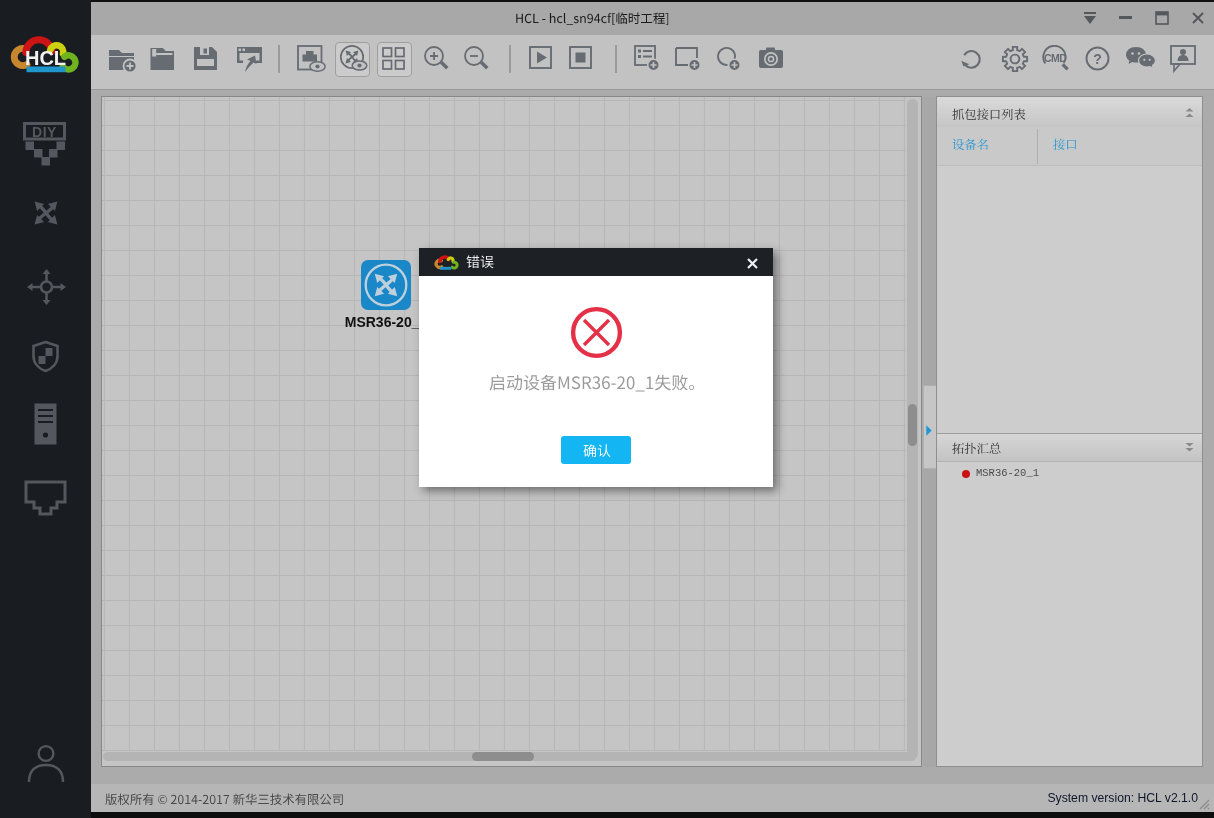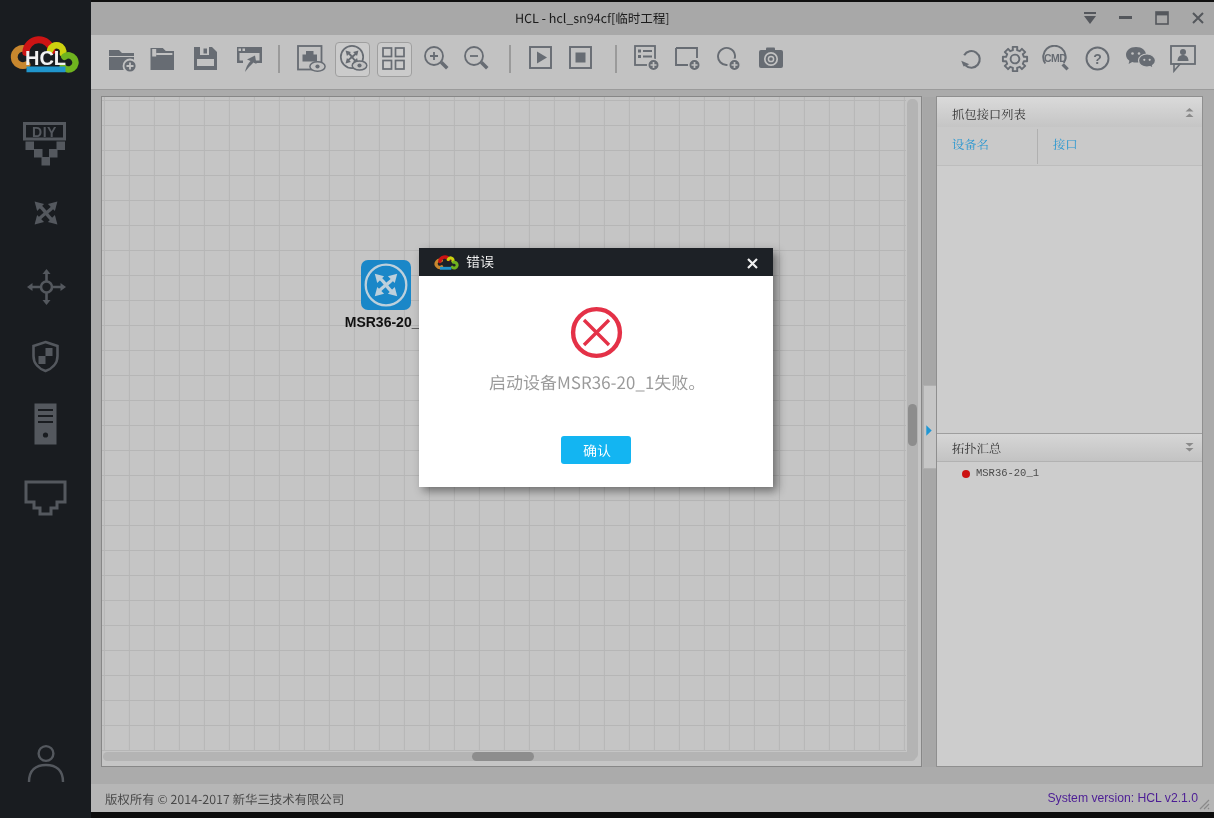--- a/index.html
+++ b/index.html
@@ -216,21 +216,21 @@
   </svg>
 <svg class="abs" style="left:1184px;top:442px" width="11" height="10" viewBox="0 0 11 10">
 <path d="M1.5 1 h8 L5.5 4.4 Z M1.5 6 h8 L5.5 9.4 Z" fill="#8a8a8a"></path>
   </svg>
 <div class="abs" style="left:961.5px;top:469.5px;width:8.5px;height:8.5px;border-radius:50%;background:#cb1111"></div>
 <div class="abs" style="left:976px;top:467px;font-family:'Liberation Mono',monospace;font-size:10.5px;color:#4c4c4c">MSR36-20_1</div>
 <div class="abs" style="left:91px;top:784px;width:1123px;height:28px;background:#b6b6b6"></div>
 <svg style="position:absolute;left:104.0px;top:790px" width="242" height="18" viewBox="0 0 242 18">
     <path transform="translate(1,14)" d="M1.3 -10.2V-5.2C1.3 -3.4 1.2 -1.1 0.4 0.5C0.6 0.6 0.9 0.9 1 1C1.8 -0.2 2 -1.9 2.1 -3.5H3.8V1H4.7V-4.4H2.1L2.2 -5.2V-6.2H5.4V-7H4.4V-10.4H3.5V-7H2.2V-10.2ZM10.6 -5.9C10.3 -4.5 9.8 -3.3 9.2 -2.3C8.6 -3.4 8.2 -4.6 7.9 -5.9ZM6 -9.6V-5.3C6 -3.4 5.9 -1.1 4.9 0.5C5.1 0.6 5.5 0.9 5.7 1.1C6.7 -0.7 6.9 -3.2 6.9 -5.3V-5.9H7.1C7.5 -4.3 8 -2.8 8.7 -1.6C8 -0.8 7.2 -0.1 6.4 0.3C6.6 0.4 6.8 0.8 6.9 1C7.8 0.6 8.5 -0 9.2 -0.8C9.8 -0 10.5 0.6 11.3 1C11.4 0.8 11.7 0.4 11.9 0.3C11.1 -0.1 10.3 -0.7 9.7 -1.5C10.6 -2.8 11.3 -4.5 11.6 -6.7L11 -6.8L10.8 -6.8H6.9V-8.8C8.6 -9 10.4 -9.2 11.8 -9.5L11.2 -10.3C9.9 -10 7.8 -9.7 6 -9.6Z M23 -8.4C22.6 -6.2 21.8 -4.4 20.8 -3C19.9 -4.4 19.3 -6.2 18.9 -8.4ZM17.6 -9.3V-8.4H18.1C18.5 -5.8 19.2 -3.9 20.2 -2.2C19.3 -1.1 18.2 -0.3 16.9 0.2C17.1 0.4 17.4 0.8 17.5 1C18.7 0.4 19.9 -0.4 20.8 -1.5C21.6 -0.5 22.5 0.3 23.7 1.1C23.9 0.8 24.2 0.5 24.4 0.3C23.2 -0.5 22.2 -1.3 21.4 -2.2C22.7 -3.9 23.6 -6.2 24 -9.1L23.4 -9.3L23.2 -9.3ZM15 -10.4V-7.8H13V-6.9H14.8C14.4 -5.2 13.5 -3.2 12.6 -2.2C12.8 -1.9 13.1 -1.5 13.2 -1.3C13.9 -2.2 14.5 -3.7 15 -5.2V1H15.9V-5.3C16.5 -4.6 17.2 -3.7 17.5 -3.2L18 -4.1C17.7 -4.4 16.3 -6 15.9 -6.4V-6.9H17.6V-7.8H15.9V-10.4Z M31.4 -9.2V-5C31.4 -3.3 31.3 -1.1 29.8 0.4C30 0.5 30.4 0.8 30.5 1C32.1 -0.6 32.4 -3.2 32.4 -5V-5.3H34.3V1H35.2V-5.3H36.7V-6.2H32.4V-8.5C33.8 -8.7 35.4 -9 36.4 -9.5L35.8 -10.3C34.8 -9.8 33 -9.4 31.4 -9.2ZM26.9 -4.5V-4.8V-6.5H29.4V-4.5ZM30.3 -10.2C29.3 -9.7 27.5 -9.4 26 -9.2V-4.8C26 -3.2 26 -1.1 25.2 0.4C25.4 0.5 25.8 0.8 25.9 1C26.6 -0.3 26.8 -2.1 26.9 -3.6H30.3V-7.3H26.9V-8.5C28.3 -8.7 29.9 -8.9 30.9 -9.4Z M42 -10.4C41.9 -9.9 41.7 -9.3 41.5 -8.8H38V-7.9H41.1C40.3 -6.3 39.2 -4.8 37.7 -3.8C37.9 -3.6 38.2 -3.3 38.3 -3.1C39.1 -3.6 39.8 -4.3 40.4 -5V1H41.3V-1.5H46.5V-0.2C46.5 0 46.4 0.1 46.2 0.1C46 0.1 45.2 0.1 44.4 0.1C44.5 0.3 44.7 0.7 44.7 1C45.8 1 46.5 1 46.9 0.8C47.3 0.7 47.4 0.4 47.4 -0.2V-6.5H41.4C41.7 -7 41.9 -7.4 42.1 -7.9H48.8V-8.8H42.5C42.7 -9.3 42.8 -9.7 43 -10.2ZM41.3 -3.6H46.5V-2.3H41.3ZM41.3 -4.4V-5.7H46.5V-4.4Z M57.5 0.1C60 0.1 62 -1.7 62 -4.5C62 -7.3 60 -9.1 57.5 -9.1C55.1 -9.1 53.1 -7.3 53.1 -4.5C53.1 -1.7 55.1 0.1 57.5 0.1ZM57.5 -0.4C55.4 -0.4 53.7 -2.1 53.7 -4.5C53.7 -6.9 55.4 -8.5 57.5 -8.5C59.6 -8.5 61.4 -6.9 61.4 -4.5C61.4 -2.1 59.6 -0.4 57.5 -0.4ZM57.6 -1.7C58.5 -1.7 59 -2.1 59.5 -2.5L59.1 -3.1C58.7 -2.8 58.3 -2.5 57.7 -2.5C56.7 -2.5 56 -3.2 56 -4.5C56 -5.6 56.7 -6.3 57.7 -6.3C58.2 -6.3 58.6 -6.1 58.9 -5.8L59.4 -6.3C59 -6.8 58.5 -7.1 57.7 -7.1C56.3 -7.1 55.1 -6.1 55.1 -4.5C55.1 -2.8 56.2 -1.7 57.6 -1.7Z M66 0H71.7V-1H69.2C68.8 -1 68.2 -0.9 67.7 -0.9C69.9 -2.9 71.3 -4.8 71.3 -6.6C71.3 -8.2 70.3 -9.3 68.6 -9.3C67.5 -9.3 66.7 -8.7 66 -7.9L66.6 -7.3C67.1 -7.9 67.8 -8.3 68.5 -8.3C69.6 -8.3 70.2 -7.6 70.2 -6.5C70.2 -5 68.9 -3.2 66 -0.7Z M75.8 0.2C77.5 0.2 78.6 -1.4 78.6 -4.6C78.6 -7.7 77.5 -9.3 75.8 -9.3C74.1 -9.3 73 -7.7 73 -4.6C73 -1.4 74.1 0.2 75.8 0.2ZM75.8 -0.8C74.8 -0.8 74.1 -1.9 74.1 -4.6C74.1 -7.2 74.8 -8.4 75.8 -8.4C76.8 -8.4 77.5 -7.2 77.5 -4.6C77.5 -1.9 76.8 -0.8 75.8 -0.8Z M80.3 0H85.3V-0.9H83.5V-9.1H82.6C82.1 -8.8 81.5 -8.6 80.7 -8.4V-7.7H82.4V-0.9H80.3Z M90.3 0H91.4V-2.5H92.6V-3.4H91.4V-9.1H90.1L86.4 -3.2V-2.5H90.3ZM90.3 -3.4H87.5L89.6 -6.5C89.9 -7 90.1 -7.4 90.3 -7.8H90.4C90.4 -7.4 90.3 -6.6 90.3 -6.2Z M93.6 -3H96.7V-3.9H93.6Z M97.8 0H103.6V-1H101C100.6 -1 100 -0.9 99.6 -0.9C101.7 -2.9 103.1 -4.8 103.1 -6.6C103.1 -8.2 102.1 -9.3 100.5 -9.3C99.3 -9.3 98.5 -8.7 97.8 -7.9L98.5 -7.3C99 -7.9 99.6 -8.3 100.3 -8.3C101.5 -8.3 102 -7.6 102 -6.5C102 -5 100.7 -3.2 97.8 -0.7Z M107.6 0.2C109.4 0.2 110.5 -1.4 110.5 -4.6C110.5 -7.7 109.4 -9.3 107.6 -9.3C105.9 -9.3 104.8 -7.7 104.8 -4.6C104.8 -1.4 105.9 0.2 107.6 0.2ZM107.6 -0.8C106.6 -0.8 105.9 -1.9 105.9 -4.6C105.9 -7.2 106.6 -8.4 107.6 -8.4C108.7 -8.4 109.4 -7.2 109.4 -4.6C109.4 -1.9 108.7 -0.8 107.6 -0.8Z M112.2 0H117.1V-0.9H115.3V-9.1H114.5C114 -8.8 113.4 -8.6 112.6 -8.4V-7.7H114.2V-0.9H112.2Z M120.4 0H121.6C121.7 -3.6 122.1 -5.7 124.2 -8.4V-9.1H118.6V-8.1H123C121.2 -5.6 120.6 -3.4 120.4 0Z M132.1 -2.6C132.4 -2 132.9 -1.2 133.1 -0.6L133.7 -1C133.6 -1.6 133.1 -2.4 132.7 -3ZM129.3 -2.9C129 -2.2 128.6 -1.4 128.1 -0.8C128.3 -0.7 128.6 -0.5 128.8 -0.4C129.3 -1 129.8 -1.9 130 -2.7ZM134.5 -9.2V-5C134.5 -3.3 134.4 -1.2 133.3 0.3C133.5 0.4 133.9 0.7 134 0.9C135.2 -0.7 135.3 -3.2 135.3 -5V-5.4H137.2V0.9H138.1V-5.4H139.5V-6.2H135.3V-8.6C136.6 -8.8 138.1 -9.1 139.1 -9.5L138.3 -10.2C137.5 -9.8 135.9 -9.4 134.5 -9.2ZM130.3 -10.3C130.5 -9.9 130.7 -9.5 130.8 -9.1H128.4V-8.3H133.8V-9.1H131.8C131.6 -9.5 131.3 -10.1 131.1 -10.5ZM132.3 -8.3C132.1 -7.7 131.8 -6.9 131.6 -6.3H128.2V-5.5H130.7V-4.2H128.2V-3.4H130.7V-0.2C130.7 -0.1 130.7 -0.1 130.6 -0.1C130.4 -0 130.1 -0 129.6 -0.1C129.7 0.2 129.9 0.5 129.9 0.7C130.5 0.7 130.9 0.7 131.2 0.6C131.5 0.4 131.6 0.2 131.6 -0.2V-3.4H133.9V-4.2H131.6V-5.5H134V-6.3H132.5C132.7 -6.8 132.9 -7.5 133.2 -8.1ZM129.2 -8.1C129.4 -7.5 129.6 -6.8 129.7 -6.3L130.5 -6.5C130.4 -7 130.2 -7.7 129.9 -8.2Z M146.6 -10.2V-7.8C145.9 -7.5 145.1 -7.3 144.4 -7.1C144.6 -7 144.7 -6.6 144.8 -6.4C145.4 -6.6 146 -6.7 146.6 -6.9V-5.8C146.6 -4.8 146.9 -4.5 148.1 -4.5C148.4 -4.5 150 -4.5 150.3 -4.5C151.3 -4.5 151.6 -4.9 151.7 -6.4C151.4 -6.4 151 -6.6 150.8 -6.7C150.8 -5.6 150.7 -5.3 150.2 -5.3C149.9 -5.3 148.5 -5.3 148.2 -5.3C147.6 -5.3 147.5 -5.4 147.5 -5.8V-7.2C148.9 -7.7 150.3 -8.2 151.3 -8.9L150.6 -9.6C149.9 -9.1 148.7 -8.5 147.5 -8.1V-10.2ZM144 -10.4C143.2 -9.1 141.9 -7.8 140.6 -7C140.8 -6.8 141.1 -6.5 141.3 -6.3C141.8 -6.6 142.3 -7.1 142.8 -7.5V-4.2H143.7V-8.5C144.2 -9 144.6 -9.6 144.9 -10.1ZM140.7 -2.8V-1.8H145.7V1H146.7V-1.8H151.8V-2.8H146.7V-4.2H145.7V-2.8Z M153.9 -9.2V-8.3H163.3V-9.2ZM154.7 -5.2V-4.2H162.3V-5.2ZM153.2 -0.9V0.1H164V-0.9Z M172.4 -10.4V-8.5H169.5V-7.6H172.4V-5.7H169.7V-4.9H170.2L170.1 -4.9C170.6 -3.5 171.3 -2.4 172.2 -1.4C171.2 -0.7 170 -0.2 168.8 0.1C169 0.3 169.2 0.7 169.3 1C170.6 0.6 171.8 0 172.8 -0.8C173.8 0 174.9 0.6 176.2 1C176.3 0.8 176.6 0.4 176.8 0.2C175.5 -0.1 174.5 -0.7 173.6 -1.4C174.7 -2.4 175.6 -3.8 176.1 -5.5L175.5 -5.8L175.3 -5.7H173.3V-7.6H176.3V-8.5H173.3V-10.4ZM171 -4.9H174.9C174.4 -3.7 173.7 -2.8 172.9 -2C172.1 -2.8 171.5 -3.8 171 -4.9ZM167 -10.4V-7.9H165.4V-7H167V-4.3C166.4 -4.1 165.8 -4 165.3 -3.9L165.5 -3L167 -3.4V-0.1C167 0 167 0.1 166.8 0.1C166.6 0.1 166.1 0.1 165.5 0.1C165.6 0.3 165.8 0.7 165.8 1C166.6 1 167.2 0.9 167.5 0.8C167.8 0.6 167.9 0.4 167.9 -0.1V-3.7L169.4 -4.1L169.3 -5L167.9 -4.6V-7H169.3V-7.9H167.9V-10.4Z M184.7 -9.6C185.5 -9.1 186.5 -8.3 187 -7.8L187.7 -8.4C187.2 -8.9 186.2 -9.7 185.4 -10.2ZM182.9 -10.4V-7.3H178V-6.4H182.7C181.6 -4.3 179.6 -2.2 177.6 -1.2C177.9 -1.1 178.2 -0.7 178.4 -0.4C180 -1.4 181.7 -3.1 182.9 -5V1H183.9V-5.4C185.2 -3.5 186.9 -1.6 188.4 -0.5C188.6 -0.8 188.9 -1.2 189.1 -1.4C187.5 -2.4 185.5 -4.4 184.3 -6.4H188.7V-7.3H183.9V-10.4Z M194.5 -10.4C194.3 -9.9 194.1 -9.3 193.9 -8.8H190.4V-7.9H193.5C192.7 -6.3 191.6 -4.8 190.1 -3.8C190.3 -3.6 190.6 -3.3 190.7 -3.1C191.5 -3.6 192.2 -4.3 192.8 -5V1H193.7V-1.5H198.9V-0.2C198.9 0 198.8 0.1 198.6 0.1C198.4 0.1 197.6 0.1 196.8 0.1C196.9 0.3 197.1 0.7 197.1 1C198.2 1 198.9 1 199.3 0.8C199.7 0.7 199.8 0.4 199.8 -0.2V-6.5H193.8C194.1 -7 194.3 -7.4 194.5 -7.9H201.3V-8.8H194.9C195.1 -9.3 195.3 -9.7 195.4 -10.2ZM193.7 -3.6H198.9V-2.3H193.7ZM193.7 -4.4V-5.7H198.9V-4.4Z M203.1 -9.9V1H204V-9.1H205.8C205.5 -8.2 205.2 -7.1 204.8 -6.3C205.7 -5.3 205.9 -4.4 205.9 -3.7C205.9 -3.3 205.8 -3 205.7 -2.9C205.5 -2.8 205.4 -2.8 205.3 -2.8C205.1 -2.7 204.8 -2.8 204.5 -2.8C204.7 -2.5 204.8 -2.2 204.8 -1.9C205 -1.9 205.4 -1.9 205.6 -2C205.9 -2 206.1 -2.1 206.2 -2.2C206.6 -2.5 206.7 -3 206.7 -3.6C206.7 -4.4 206.5 -5.3 205.6 -6.4C206.1 -7.4 206.5 -8.6 206.9 -9.6L206.3 -9.9L206.1 -9.9ZM212.1 -6.8V-5.2H208.4V-6.8ZM212.1 -7.6H208.4V-9.1H212.1ZM207.5 1C207.7 0.8 208.1 0.7 210.6 0C210.6 -0.2 210.6 -0.6 210.6 -0.8L208.4 -0.3V-4.4H209.6C210.2 -1.9 211.4 -0 213.3 0.9C213.5 0.6 213.8 0.3 214 0.1C213 -0.3 212.2 -1 211.6 -1.9C212.3 -2.3 213.1 -2.8 213.7 -3.4L213.1 -4C212.6 -3.6 211.8 -3 211.2 -2.6C210.8 -3.1 210.6 -3.7 210.4 -4.4H213V-9.9H207.5V-0.7C207.5 -0.1 207.2 0.1 207 0.2C207.2 0.4 207.4 0.8 207.5 1Z M218.4 -10.1C217.7 -8.2 216.4 -6.4 215 -5.3C215.3 -5.2 215.7 -4.8 215.9 -4.6C217.3 -5.9 218.6 -7.8 219.4 -9.8ZM222.7 -10.2 221.7 -9.8C222.7 -7.9 224.3 -5.8 225.6 -4.6C225.8 -4.9 226.1 -5.2 226.4 -5.4C225.1 -6.5 223.5 -8.4 222.7 -10.2ZM216.4 0.2C216.9 0 217.5 -0 224.1 -0.5C224.4 0 224.7 0.5 224.9 0.9L225.8 0.4C225.2 -0.7 223.9 -2.5 222.9 -3.8L222 -3.4C222.5 -2.8 223 -2.1 223.5 -1.4L217.7 -1C218.9 -2.5 220.2 -4.3 221.2 -6.2L220.2 -6.6C219.2 -4.6 217.7 -2.4 217.2 -1.8C216.7 -1.3 216.4 -0.9 216 -0.8C216.2 -0.5 216.4 -0 216.4 0.2Z M228 -7.4V-6.6H235.5V-7.4ZM227.9 -9.6V-8.7H236.9V-0.4C236.9 -0.2 236.8 -0.1 236.6 -0.1C236.3 -0.1 235.5 -0.1 234.6 -0.1C234.7 0.2 234.9 0.6 234.9 0.9C236 0.9 236.8 0.9 237.2 0.7C237.7 0.6 237.8 0.2 237.8 -0.4V-9.6ZM229.7 -4.4H233.7V-2.1H229.7ZM228.8 -5.3V-0.4H229.7V-1.3H234.6V-5.3Z" fill="#4a4a4a"></path>
   </svg>
-<div class="abs" style="right:16px;top:791px;font-size:12.2px;color:#4c1d95">System version: HCL v2.1.0</div>
+<div class="abs" style="right:16px;top:791px;font-size:12.2px;color:#0f172a">System version: HCL v2.1.0</div>
 <svg class="abs" style="left:1199px;top:799px" width="11" height="11" viewBox="0 0 11 11">
 <path d="M10 1 L1 10 M10 5 L5 10 M10 9 L9 10" stroke="#8a8a8a" stroke-width="1.2" fill="none"></path>
   </svg>
 <div class="abs" style="left:0;top:812px;width:1214px;height:6px;background:#0d0d0d"></div>
 <div class="abs" style="left:0;top:0;width:91px;height:818px;background:#191c20"></div>
 <svg class="abs" style="left:9px;top:33px" width="73" height="40" viewBox="0 0 73 40">
 <g fill="none">
 <path d="M17 16 A 8.6 8.6 0 1 0 18 31.5" stroke="#c8872e" stroke-width="6.8" stroke-linecap="round"></path>
 <path d="M16.8 19.5 A 13.2 13.2 0 0 1 43 17.8" stroke="#cc1414" stroke-width="7" stroke-linecap="round"></path>
 <path d="M41.2 17.2 A 6.5 6.5 0 0 1 54 20.7" stroke="#ccd10f" stroke-width="6.6" stroke-linecap="round"></path>

